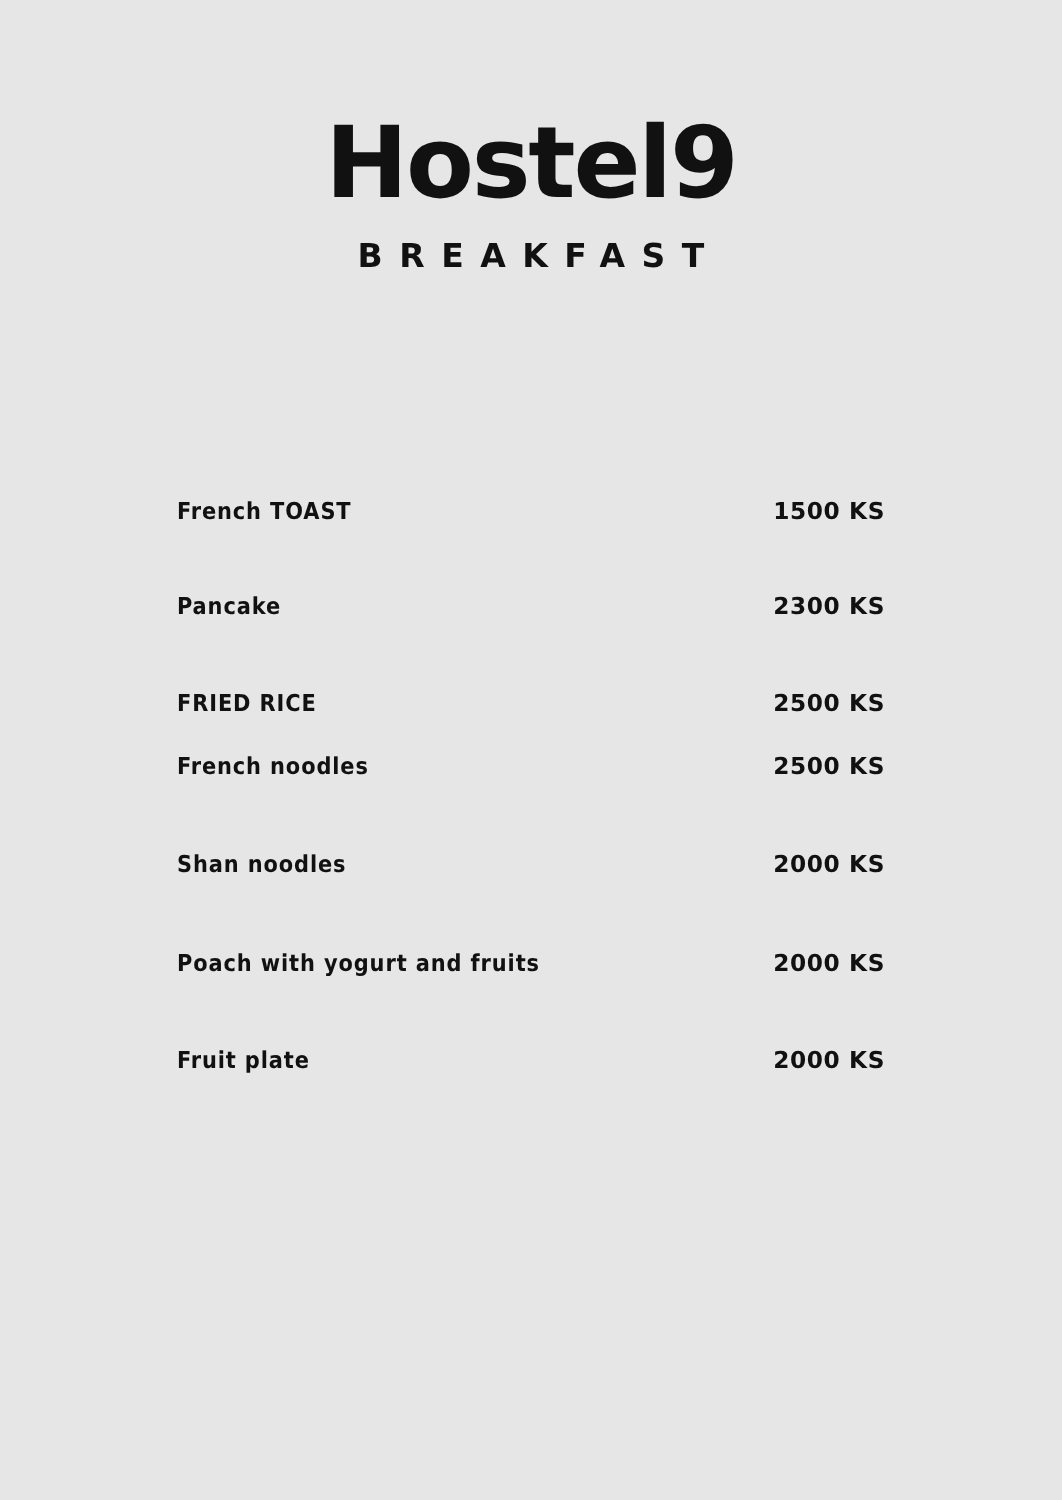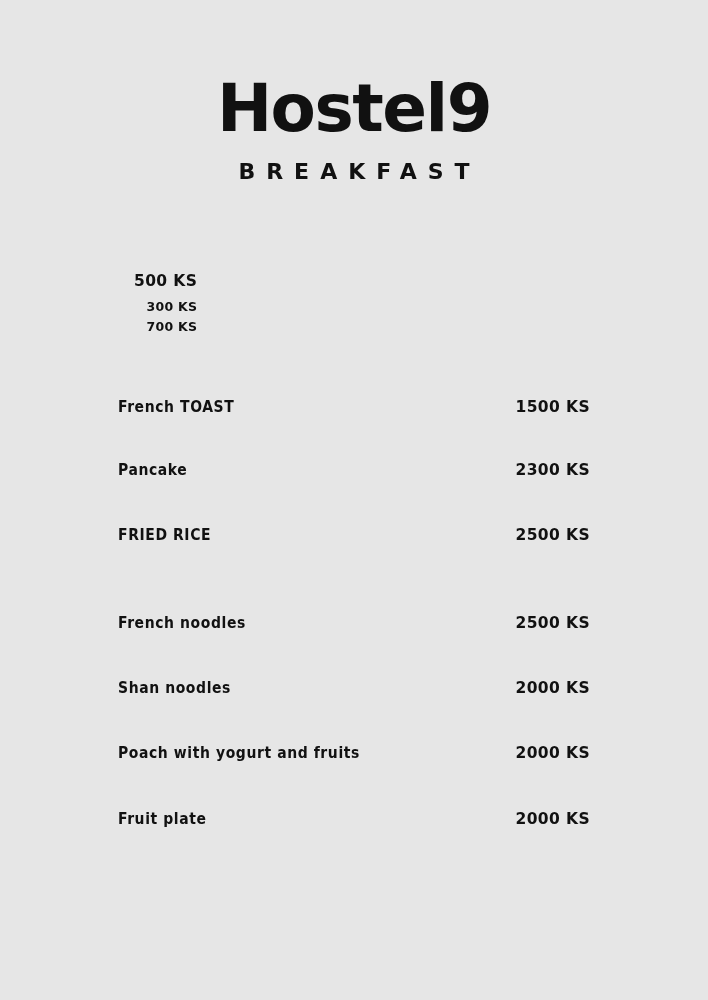--- a/index.html
+++ b/index.html
@@ -111,46 +111,41 @@
 <div class="page">
 
   <div class="header">
     <h1 class="brand">Hostel9</h1>
     <div class="subtitle">BREAKFAST</div>
   </div>
 
   <div class="menu">
 
     <div class="menu-item first">
-      <div class="item-right">
-        <div class="price">500 KS</div>
-        <div class="price-sub">300 KS</div>
-        <div class="price-sub">700 KS</div>
-      </div>
     </div>
 
     <div class="menu-item" style="margin-top:60px;">
       <div class="item-left">
         <div class="item-name">French TOAST</div>
       </div>
       <div class="item-right">
         <div class="price">1500 KS</div>
       </div>
     </div>
 
     <div class="menu-item" style="margin-bottom:46px;">
       <div class="item-left">
         <div class="item-name">Pancake</div>
       </div>
       <div class="item-right">
         <div class="price">2300 KS</div>
       </div>
     </div>
 
-    <div class="menu-item" style="margin-bottom:68px;">
+    <div class="menu-item" style="margin-bottom:22px;">
       <div class="item-left">
         <div class="item-name">FRIED RICE</div>
       </div>
       <div class="item-right">
         <div class="price">2500 KS</div>
       </div>
     </div>
 
     <div class="menu-item" style="margin-bottom:46px;">
       <div class="item-left">

